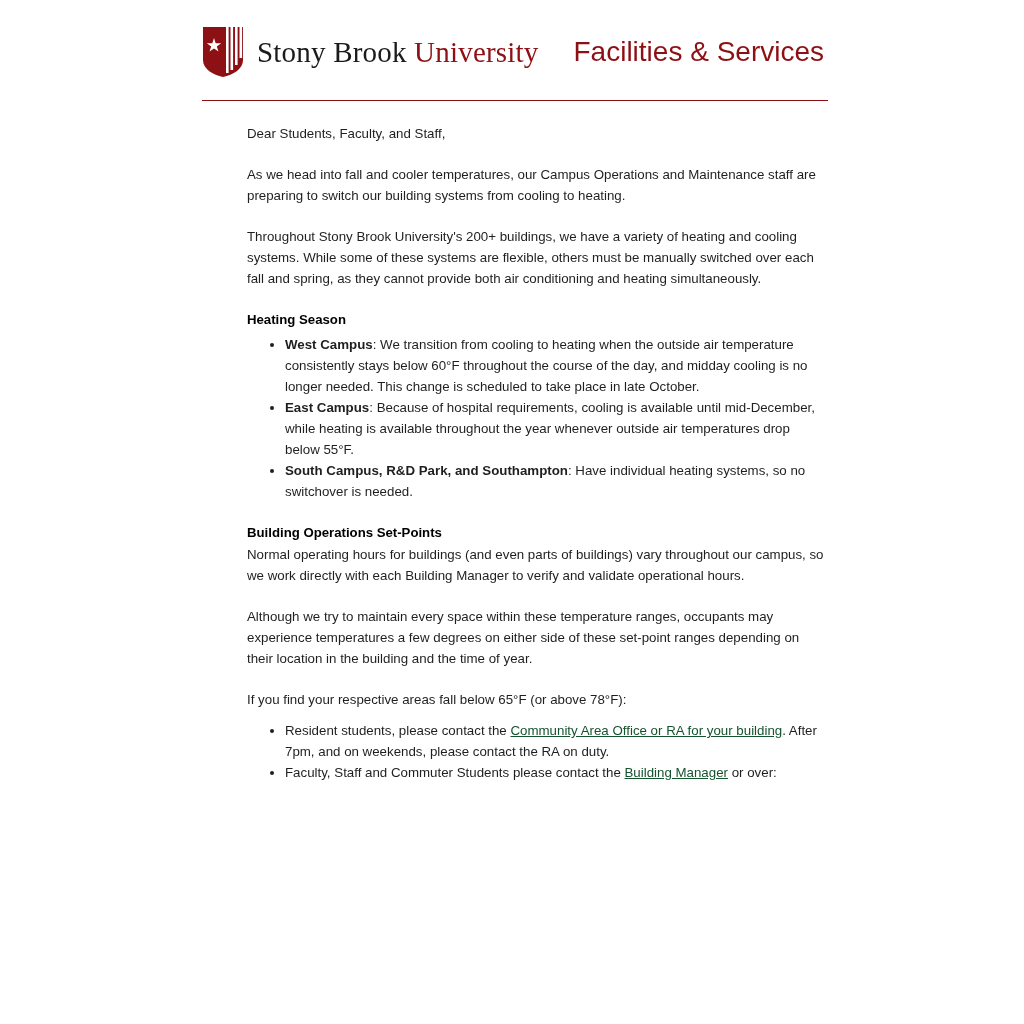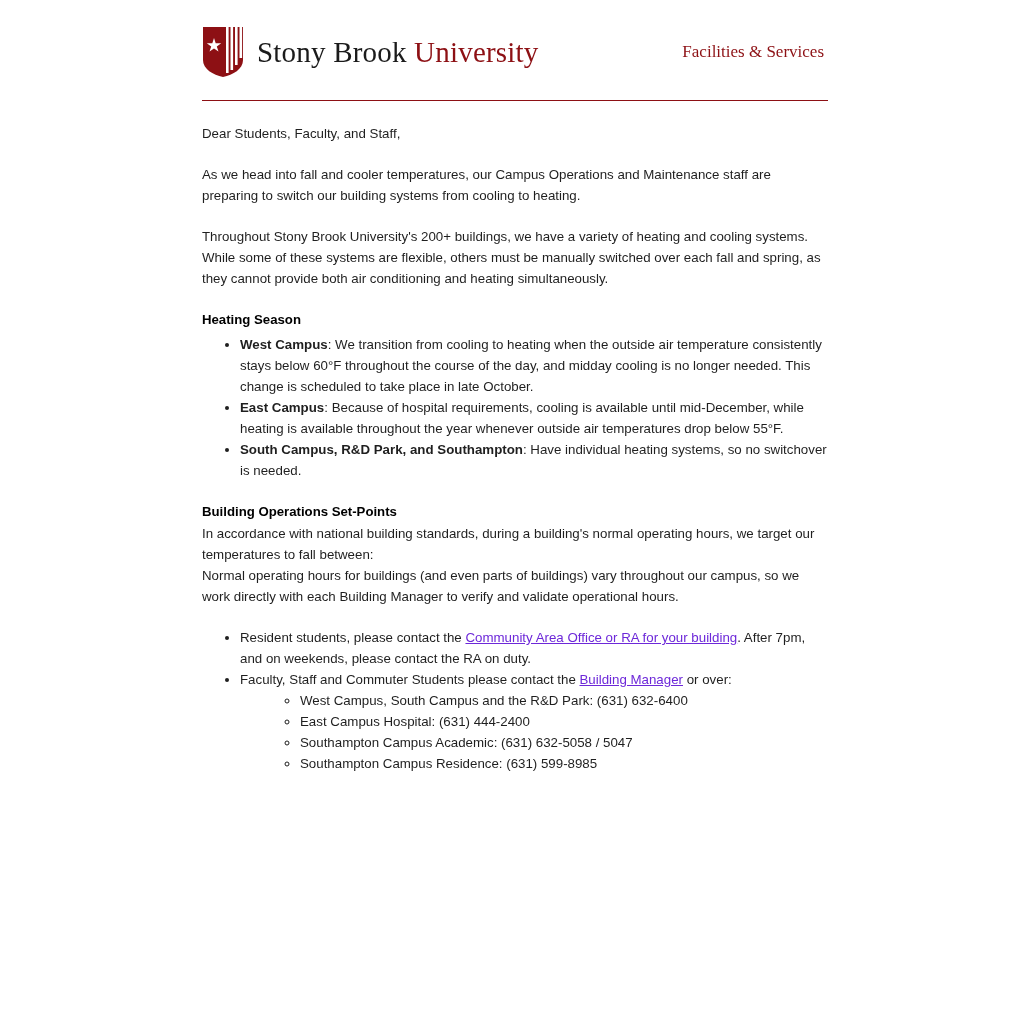--- a/index.html
+++ b/index.html
@@ -46,40 +46,41 @@
     letter-spacing: 0.2px;
     white-space: nowrap;
   }
   .brand-stony {
     color: #1b1b1b;
   }
   .brand-univ {
     color: #8d1014;
   }
   .dept-title {
-    font-family: Liberation Serif, serif;
-    font-size: 17px;
+    font-family: Liberation Sans, sans-serif;
+    font-size: 28px;
     color: #8d1014;
     white-space: nowrap;
     padding-right: 2px;
   }
   .rule {
     margin: 22px auto 0 auto;
     width: 626px;
     margin-left: 202px;
     border-top: 1px solid #8d1014;
     height: 0;
   }
   .body {
     padding-left: 202px;
     padding-right: 196px;
     padding-top: 22px;
     font-size: 13.3px;
     line-height: 21px;
     color: #1f1f1f;
+    margin-left: 45px;
   }
   p {
     margin: 0 0 20px 0;
   }
   p.tight {
     margin-bottom: 0;
   }
   h2.section {
     color: #000000;
     font-size: 13.2px;
@@ -104,21 +105,21 @@
     padding-left: 60px;
     list-style: circle;
   }
   ul.circles > li {
     margin: 0;
   }
   .b {
     font-weight: bold;
   }
   a.link {
-    color: #6d28d9;
+    color: #14532d;
     text-decoration: underline;
   }
 </style>
 </head>
 <body>
 
 <div class="page">
 
   <div class="header">
     <div class="brand">
@@ -151,32 +152,27 @@
     <p>Throughout Stony Brook University's 200+ buildings, we have a variety of heating and cooling systems. While some of these systems are flexible, others must be manually switched over each fall and spring, as they cannot provide both air conditioning and heating simultaneously.</p>
 
     <h2 class="section">Heating Season</h2>
     <ul class="bullets">
       <li><span class="b">West Campus</span><span>: We transition from cooling to heating when the outside air temperature consistently stays below 60°F throughout the course of the day, and midday cooling is no longer needed. This change is scheduled to take place in late October.</span></li>
       <li><span class="b">East Campus</span><span>: Because of hospital requirements, cooling is available until mid-December, while heating is available throughout the year whenever outside air temperatures drop below 55°F.</span></li>
       <li><span class="b">South Campus, R&amp;D Park, and Southampton</span><span>: Have individual heating systems, so no switchover is needed.</span></li>
     </ul>
 
     <h2 class="section">Building Operations Set-Points</h2>
-    <p class="tight">In accordance with national building standards, during a building's normal operating hours, we target our temperatures to fall between:</p>
 
     <p>Normal operating hours for buildings (and even parts of buildings) vary throughout our campus, so we work directly with each Building Manager to verify and validate operational hours.</p>
 
+    <p>Although we try to maintain every space within these temperature ranges, occupants may experience temperatures a few degrees on either side of these set-point ranges depending on their location in the building and the time of year.</p>
 
+    <p class="tight">If you find your respective areas fall below 65°F (or above 78°F):</p>
     <ul class="bullets compact">
       <li><span>Resident students, please contact the </span><a class="link" href="#">Community Area Office or RA for your building</a><span>. After 7pm, and on weekends, please contact the RA on duty.</span></li>
       <li>
         <span>Faculty, Staff and Commuter Students please contact the </span><a class="link" href="#">Building Manager</a><span> or over:</span>
-        <ul class="circles">
-          <li>West Campus, South Campus and the R&amp;D Park: (631) 632-6400</li>
-          <li>East Campus Hospital: (631) 444-2400</li>
-          <li>Southampton Campus Academic: (631) 632-5058 / 5047</li>
-          <li>Southampton Campus Residence: (631) 599-8985</li>
-        </ul>
       </li>
     </ul>
 
   </div>
 </div>
 
 </body></html>

